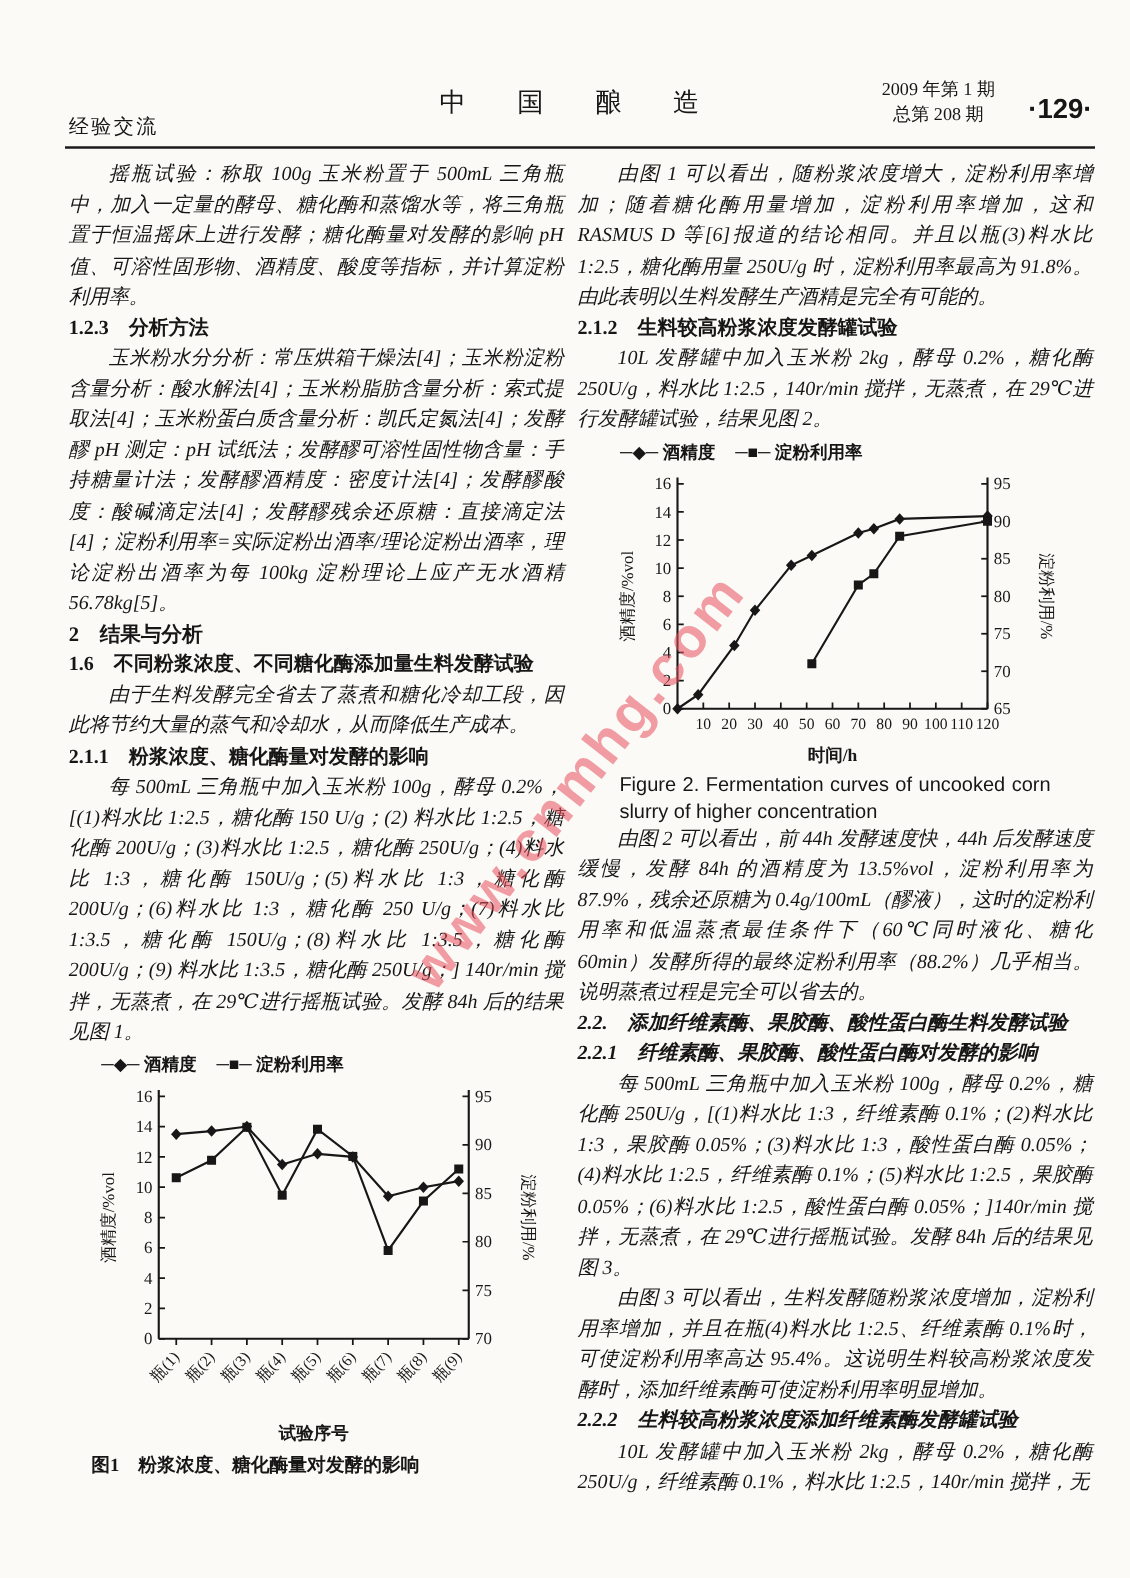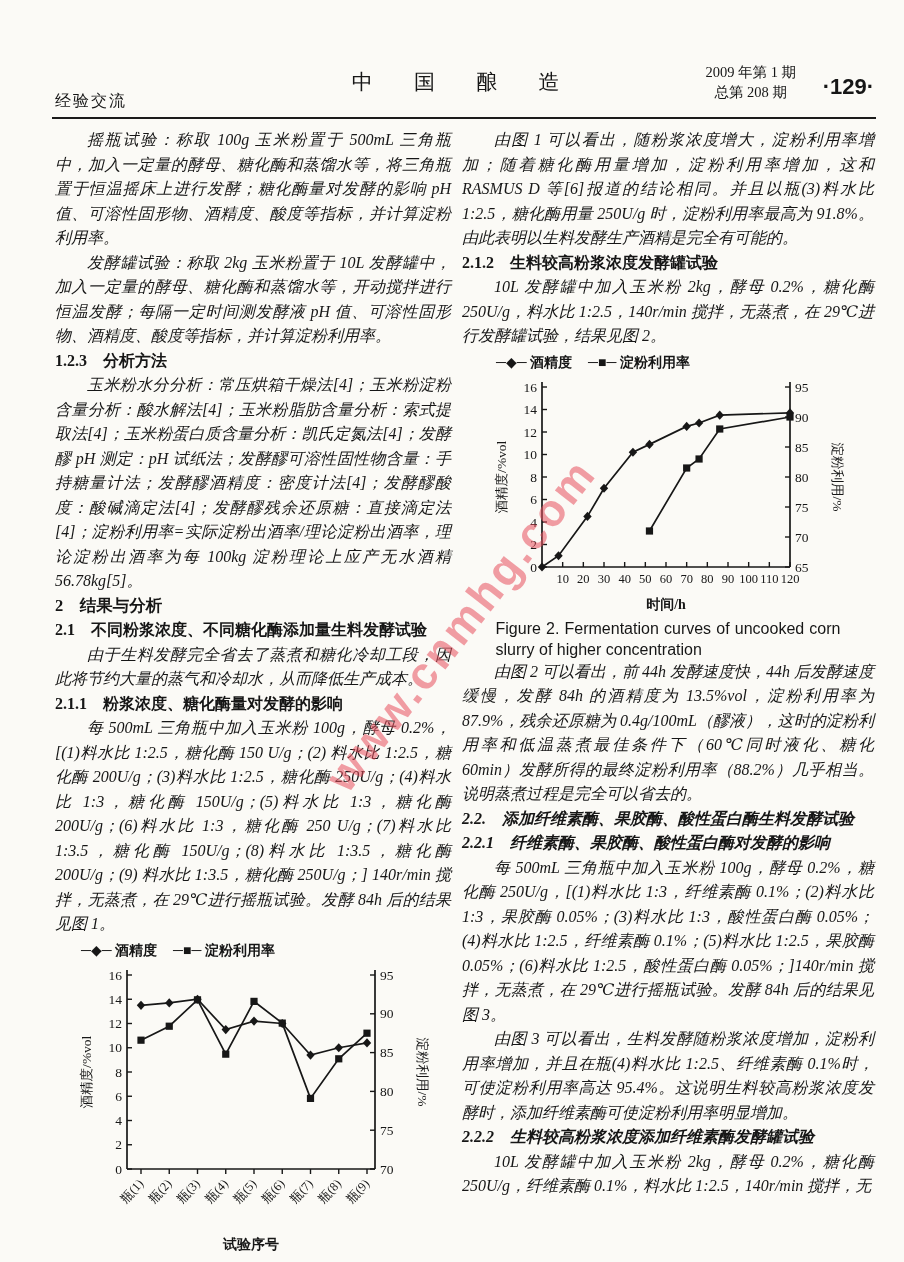--- a/index.html
+++ b/index.html
@@ -60,25 +60,24 @@
     <div class="hdr-issue">
       <div>2009 年第 1 期</div>
       <div>总第 208 期</div>
     </div>
     <div class="hdr-page">·129·</div>
   </div>
   <div class="hdr-rule"></div>
 
   <div class="col col-left">
     <p class="p">摇瓶试验：称取 100g 玉米粉置于 500mL 三角瓶中，加入一定量的酵母、糖化酶和蒸馏水等，将三角瓶置于恒温摇床上进行发酵；糖化酶量对发酵的影响 pH 值、可溶性固形物、酒精度、酸度等指标，并计算淀粉利用率。</p>
-    <p class="p">发酵罐试验：称取 2kg 玉米粉置于 10L 发酵罐中，加入一定量的酵母、糖化酶和蒸馏水等，开动搅拌进行恒温发酵；每隔一定时间测发酵液 pH 值、可溶性固形物、酒精度、酸度等指标，并计算淀粉利用率。</p>
     <p class="h">1.2.3　分析方法</p>
     <p class="p">玉米粉水分分析：常压烘箱干燥法[4]；玉米粉淀粉含量分析：酸水解法[4]；玉米粉脂肪含量分析：索式提取法[4]；玉米粉蛋白质含量分析：凯氏定氮法[4]；发酵醪 pH 测定：pH 试纸法；发酵醪可溶性固性物含量：手持糖量计法；发酵醪酒精度：密度计法[4]；发酵醪酸度：酸碱滴定法[4]；发酵醪残余还原糖：直接滴定法[4]；淀粉利用率=实际淀粉出酒率/理论淀粉出酒率，理论淀粉出酒率为每 100kg 淀粉理论上应产无水酒精 56.78kg[5]。</p>
     <p class="h h-big">2　结果与分析</p>
-    <p class="h">2.1　不同粉浆浓度、不同糖化酶添加量生料发酵试验</p>
+    <p class="h">1.6　不同粉浆浓度、不同糖化酶添加量生料发酵试验</p>
     <p class="p">由于生料发酵完全省去了蒸煮和糖化冷却工段，因此将节约大量的蒸气和冷却水，从而降低生产成本。</p>
     <p class="h">2.1.1　粉浆浓度、糖化酶量对发酵的影响</p>
     <p class="p">每 500mL 三角瓶中加入玉米粉 100g，酵母 0.2%，[(1)料水比 1:2.5，糖化酶 150 U/g；(2) 料水比 1:2.5，糖化酶 200U/g；(3)料水比 1:2.5，糖化酶 250U/g；(4)料水比 1:3，糖化酶 150U/g；(5)料水比 1:3，糖化酶 200U/g；(6)料水比 1:3，糖化酶 250 U/g；(7)料水比 1:3.5，糖化酶 150U/g；(8)料水比 1:3.5，糖化酶 200U/g；(9) 料水比 1:3.5，糖化酶 250U/g；] 140r/min 搅拌，无蒸煮，在 29℃进行摇瓶试验。发酵 84h 后的结果见图 1。</p>
 
     <div class="figure">
       <div class="chart-legend"><span class="legend-item">─◆─ 酒精度</span><span class="legend-item">─■─ 淀粉利用率</span></div>
       <svg class="chart" width="352" height="292" viewBox="0 0 352 292">
           <line x1="50" y1="7" x2="50" y2="206" stroke="#171717" stroke-width="1.7"></line>
           <line x1="298" y1="7" x2="298" y2="206" stroke="#171717" stroke-width="1.7"></line>
           <line x1="50" y1="206" x2="298" y2="206" stroke="#171717" stroke-width="1.7"></line>

